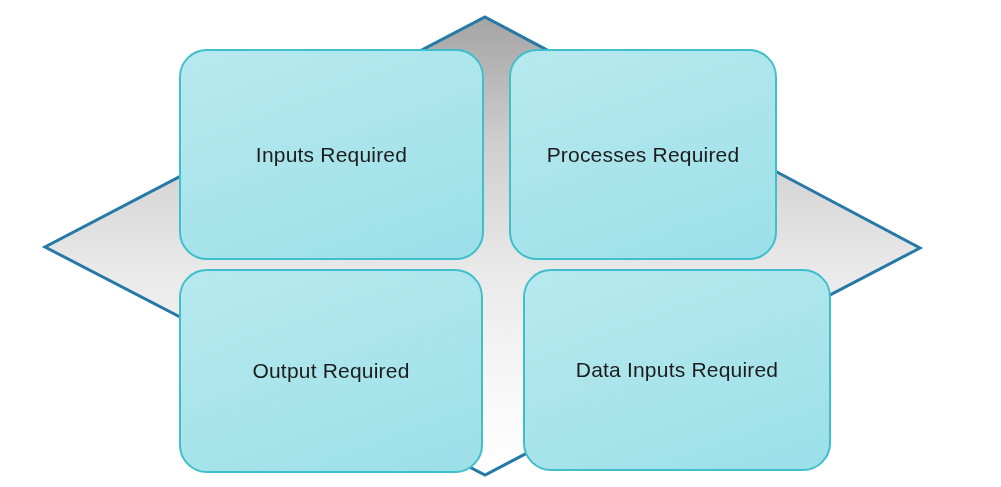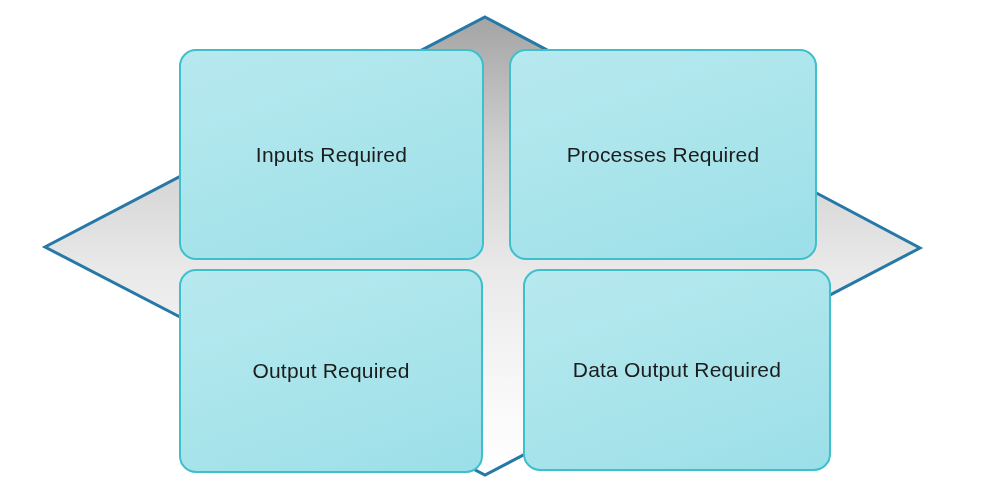--- a/index.html
+++ b/index.html
@@ -19,35 +19,35 @@
     position: absolute;
     left: 0;
     top: 0;
     width: 1001px;
     height: 487px;
   }
   .node {
     position: absolute;
     box-sizing: border-box;
     border: 2px solid #3fbfcc;
-    border-radius: 17px;
+    border-radius: 28px;
     background: linear-gradient(160deg, #b7e9ef 0%, #a9e4eb 55%, #9bdfe8 100%);
     display: flex;
     align-items: center;
     justify-content: center;
     text-align: center;
   }
   .node-label {
     color: #1c1c1c;
     font-size: 21px;
     line-height: 1.2;
     letter-spacing: 0.2px;
   }
   .node-tl { left: 179px; top: 49px;  width: 305px; height: 211px; }
-  .node-tr { left: 509px; top: 49px;  width: 308px; height: 211px; text-align: center; }
+  .node-tr { left: 509px; top: 49px;  width: 268px; height: 211px; text-align: center; }
   .node-bl { left: 179px; top: 269px; width: 304px; height: 204px; }
   .node-br { left: 523px; top: 269px; width: 308px; height: 202px; }
 </style>
 </head>
 <body>
 
 <div class="canvas">
 
   <svg class="diamond-svg" viewBox="0 0 1001 487" xmlns="http://www.w3.org/2000/svg">
     <defs>
@@ -68,16 +68,16 @@
 
   <div class="node node-tr">
     <span class="node-label">Processes Required</span>
   </div>
 
   <div class="node node-bl">
     <span class="node-label">Output Required</span>
   </div>
 
   <div class="node node-br">
-    <span class="node-label">Data Output Required</span>
+    <span class="node-label">Data Inputs Required</span>
   </div>
 
 </div>
 
 </body></html>

